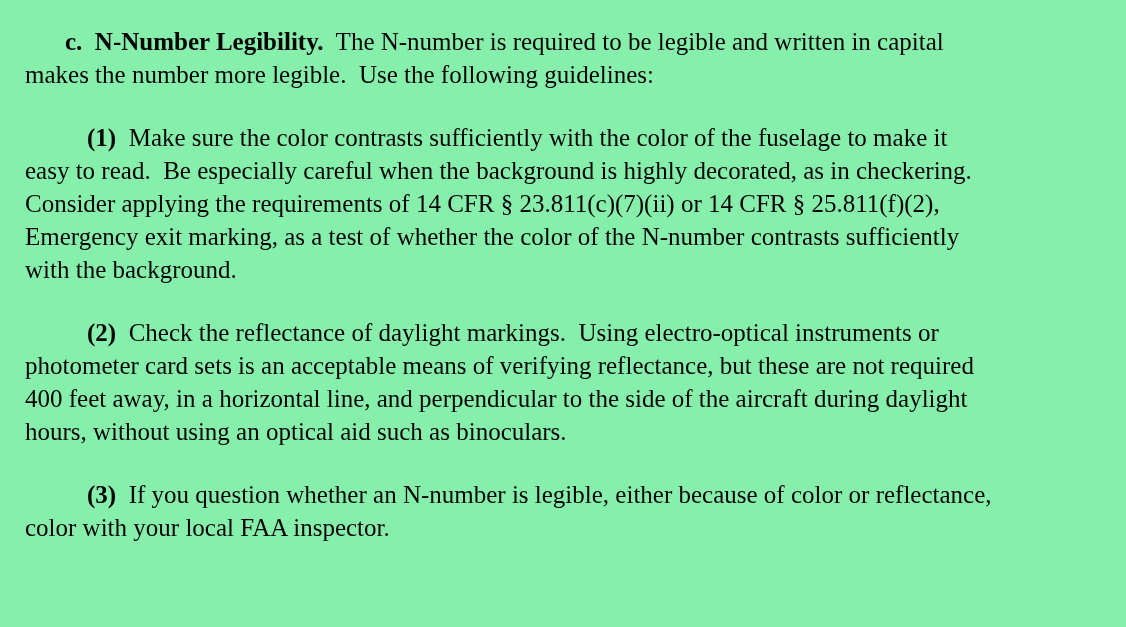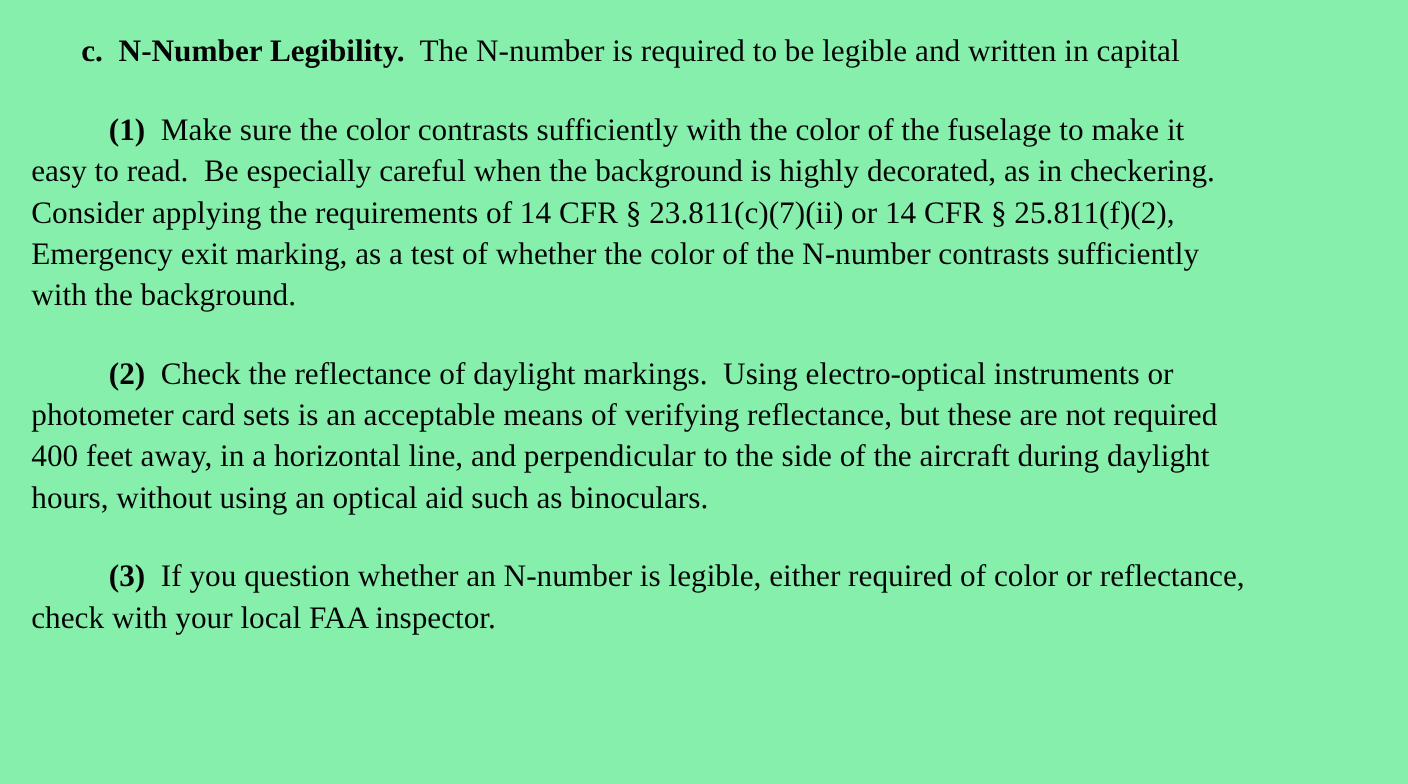--- a/index.html
+++ b/index.html
@@ -29,32 +29,33 @@
   .text-run { font-weight: normal; }
   .bold-run { font-weight: bold; }
 </style>
 </head>
 <body>
 
 <div class="page">
   <div id="document-body">
       <div class="paragraph">
         <div class="text-line" style="padding-left: 40px;"><span class="bold-run">c.  N-Number Legibility.</span><span class="text-run">  The N-number is required to be legible and written in capital</span></div>
+        <div class="text-line"><span class="text-run">makes the number more legible.  Use the following guidelines:</span></div>
       </div>
       <div class="paragraph">
         <div class="text-line" style="padding-left: 62px;"><span class="bold-run">(1)</span><span class="text-run">  Make sure the color contrasts sufficiently with the color of the fuselage to make it</span></div>
         <div class="text-line"><span class="text-run">easy to read.  Be especially careful when the background is highly decorated, as in checkering.</span></div>
         <div class="text-line"><span class="text-run">Consider applying the requirements of 14 CFR § 23.811(c)(7)(ii) or 14 CFR § 25.811(f)(2),</span></div>
         <div class="text-line"><span class="text-run">Emergency exit marking, as a test of whether the color of the N-number contrasts sufficiently</span></div>
         <div class="text-line"><span class="text-run">with the background.</span></div>
       </div>
       <div class="paragraph">
         <div class="text-line" style="padding-left: 62px;"><span class="bold-run">(2)</span><span class="text-run">  Check the reflectance of daylight markings.  Using electro-optical instruments or</span></div>
         <div class="text-line"><span class="text-run">photometer card sets is an acceptable means of verifying reflectance, but these are not required</span></div>
         <div class="text-line"><span class="text-run">400 feet away, in a horizontal line, and perpendicular to the side of the aircraft during daylight</span></div>
         <div class="text-line"><span class="text-run">hours, without using an optical aid such as binoculars.</span></div>
       </div>
       <div class="paragraph">
-        <div class="text-line" style="padding-left: 62px;"><span class="bold-run">(3)</span><span class="text-run">  If you question whether an N-number is legible, either required of color or reflectance,</span></div>
-        <div class="text-line"><span class="text-run">check with your local FAA inspector.</span></div>
+        <div class="text-line" style="padding-left: 62px;"><span class="bold-run">(3)</span><span class="text-run">  If you question whether an N-number is legible, either because of color or reflectance,</span></div>
+        <div class="text-line"><span class="text-run">color with your local FAA inspector.</span></div>
       </div>
     </div>
 </div>
 
 </body></html>

